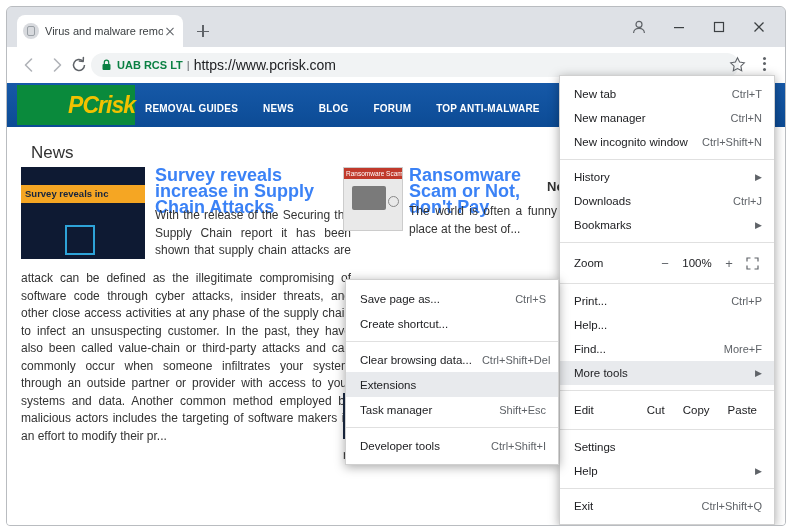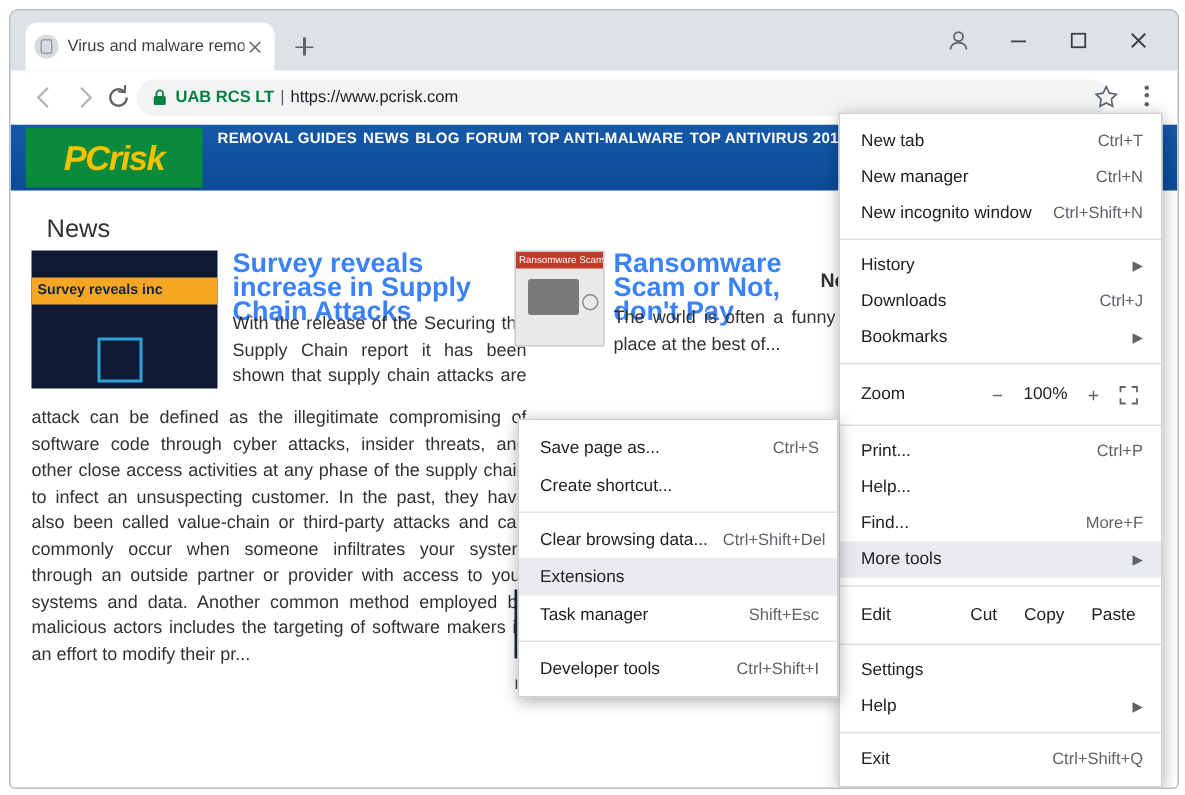--- a/index.html
+++ b/index.html
@@ -55,37 +55,37 @@
   
   .toolbar{position:absolute;left:0;top:40px;width:778px;height:36px;background:#ffffff;}
   .navbtn{position:absolute;top:8px;width:20px;height:20px;}
   .omnibox{
     position:absolute;left:84px;top:6px;right:46px;height:24px;
     background:#f1f3f4;border-radius:12px;display:flex;align-items:center;
     padding:0 10px;box-sizing:border-box;font-size:11.5px;color:#202124;
   }
   .lockicon{width:11px;height:12px;margin-right:5px;position:relative;flex:none;}
   .secure-label{color:#0b8043;font-weight:bold;font-size:11px;margin-right:4px;white-space:nowrap;}
-  .url{color:#202124;font-size:11px;}
+  .url{color:#202124;font-size:14px;}
   .star{position:absolute;right:38px;top:9px;width:18px;height:18px;}
   .kebab{position:absolute;right:12px;top:8px;width:18px;height:20px;}
   .kebab i{display:block;width:3px;height:3px;background:#5f6368;border-radius:50%;margin:2.2px auto;}
   
   .page{position:absolute;left:0;top:76px;width:778px;height:442px;background:#ffffff;overflow:hidden;}
   .sitehead{
     position:absolute;left:0;top:0;width:778px;height:44px;
     background:linear-gradient(#1659a8,#0c4b95);
   }
   .logo{
     position:absolute;left:10px;top:2px;width:118px;height:40px;
-    background:#0a8a3c;display:flex;align-items:center;justify-content:center;
+    background:#0a8a3c;display:flex;align-items:center;justify-content:flex-end;
   }
   .logo .lg{font-size:23px;font-weight:bold;font-style:italic;color:#ffffff;letter-spacing:-1px;}
   .logo .lg span{color:#f2c200;}
-  .navmenu{position:absolute;left:138px;top:4px;display:flex;gap:4px;align-items:flex-end;}
+  .navmenu{position:absolute;left:138px;top:20px;display:flex;gap:25px;align-items:flex-end;}
   .navmenu div{color:#ffffff;font-size:10px;font-weight:bold;letter-spacing:0.2px;white-space:nowrap;}
   .newsheading{position:absolute;left:24px;top:60px;font-size:17px;color:#333;}
   .article-card{position:absolute;background:#fff;}
   .art-thumb{position:absolute;}
   .art-title{font-size:18px;font-weight:bold;color:#3b82f6;line-height:16px;}
   .art-body{font-size:12px;color:#333;line-height:17.5px;text-align:justify;}
   .sidecol{position:absolute;right:10px;top:120px;width:216px;}
   .sidetitle{font-size:13px;font-weight:bold;color:#333;text-align:center;line-height:17px;}
   .globe{
     width:46px;height:46px;border-radius:50%;

